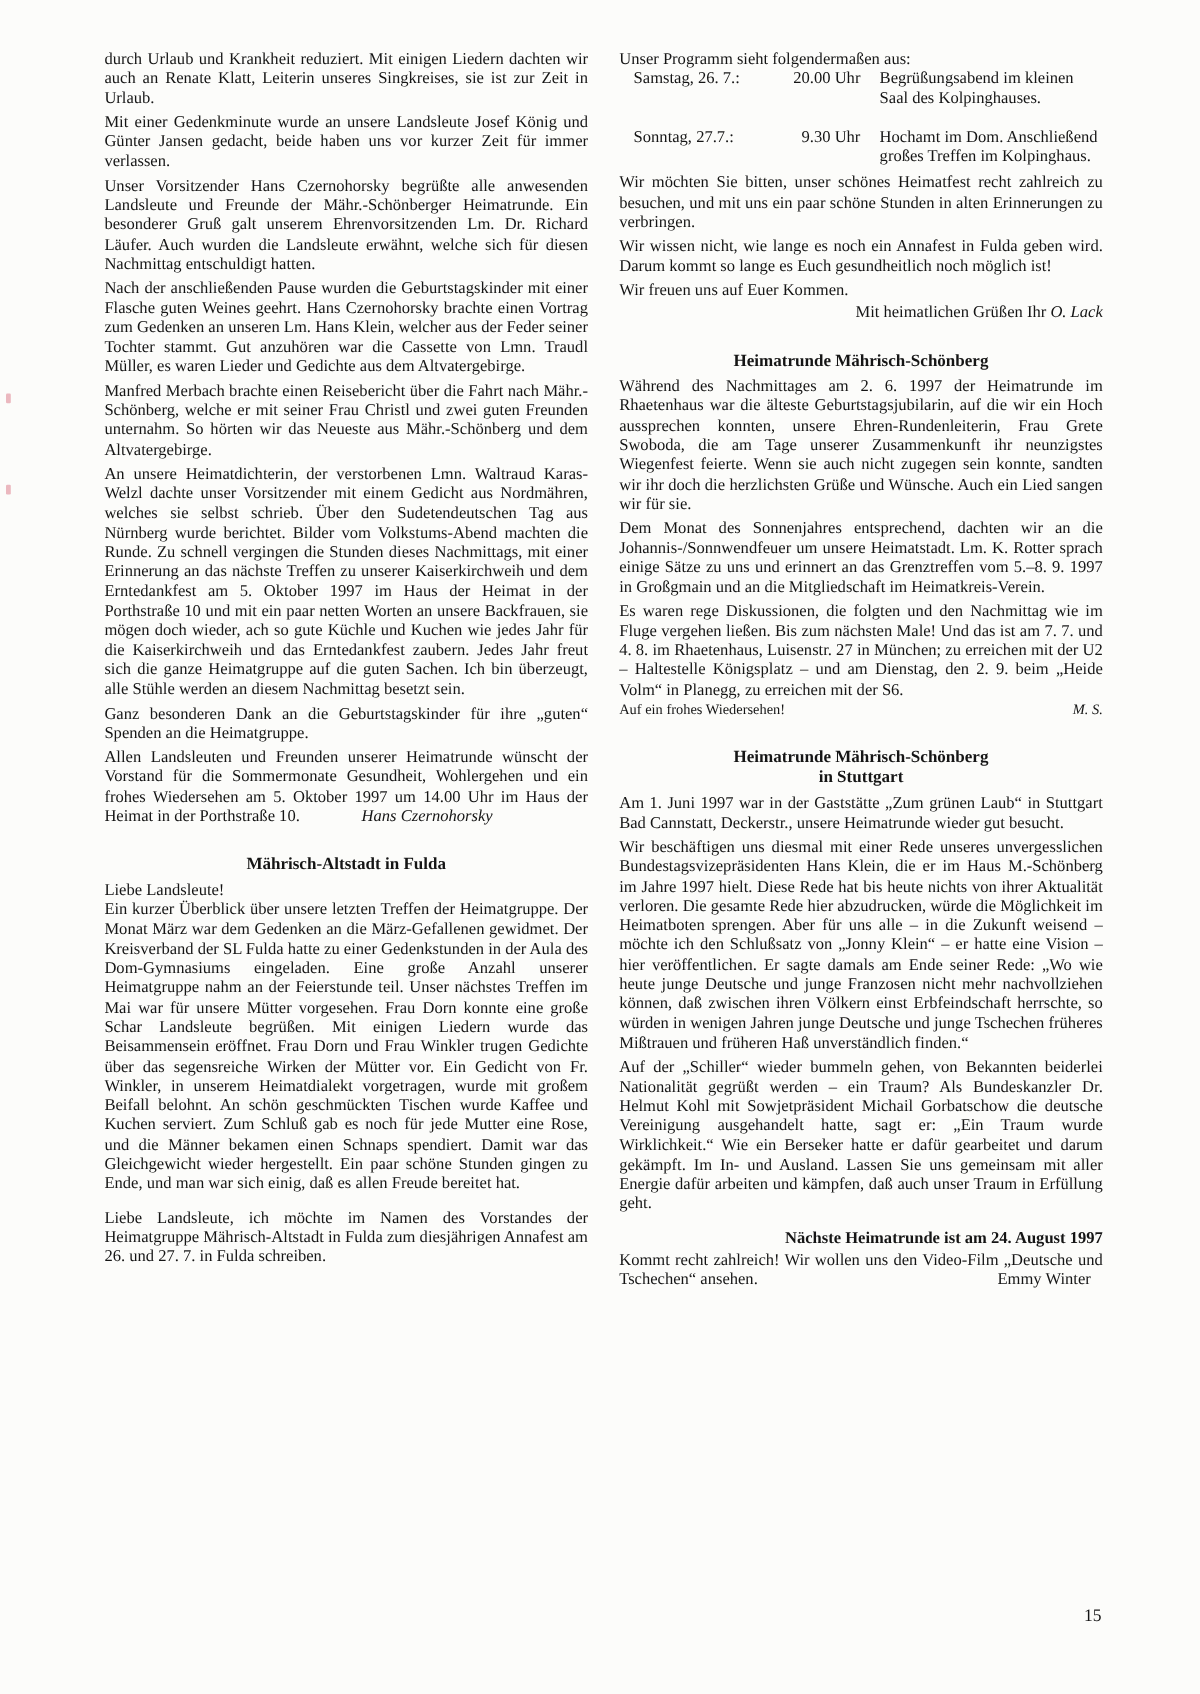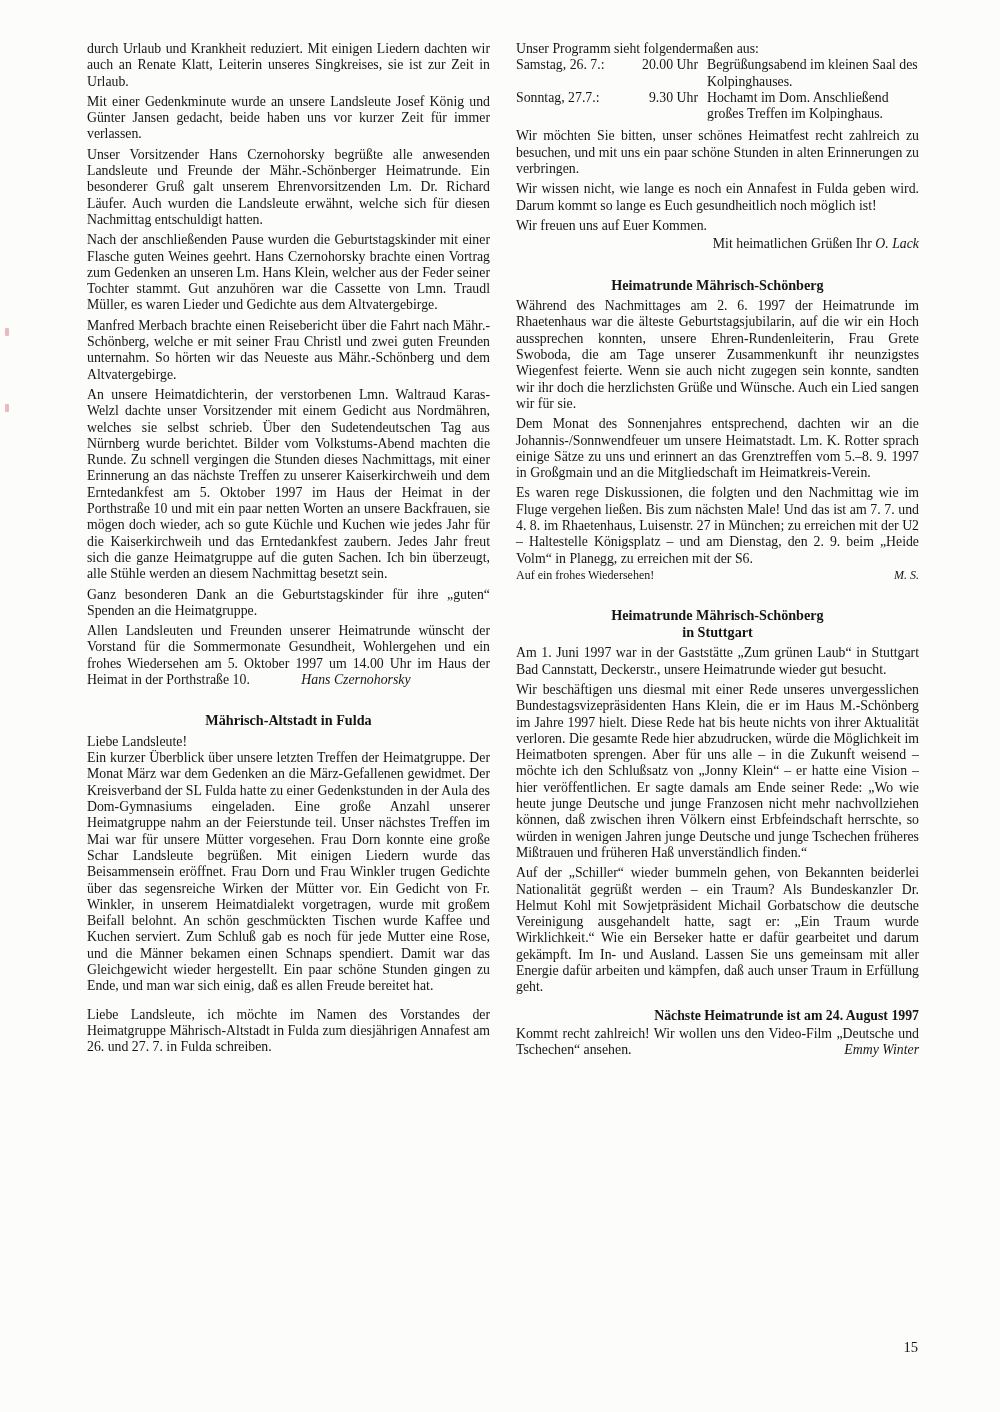--- a/index.html
+++ b/index.html
@@ -23,27 +23,28 @@
     margin:24px 0 5px 0;
   }
   .sig{font-style:italic;}
   .sig-inline{font-style:italic;margin-left:48px;}
   .closing-right{text-align:right;font-size:13.8px;line-height:16.3px;margin:2px 0 0 0;}
   .line-between{display:flex;justify-content:space-between;font-size:12px;line-height:16.3px;margin:0 0 4px 0;}
   .program{
     display:grid;grid-template-columns:99px 74px 1fr;
     column-gap:9px;row-gap:0;
     font-size:13.8px;line-height:16.3px;
-    margin:0 0 6px 0;
+    margin:0 0 6px 12px;
+    gap:16px;
   }
   .prog-time{text-align:right;white-space:nowrap;}
   .prog-desc{text-align:left;}
   .bold-line{font-weight:bold;font-size:13.8px;line-height:16.3px;margin:12px 0 2px 0;text-align:right;}
   .has-end-sig{position:relative;}
-  .end-sig{position:absolute;right:0;bottom:0;font-style:italic;}
+  .end-sig{position:absolute;right:10px;bottom:0;}
   .page-num{position:absolute;top:1339px;right:82px;font-size:14.6px;}
   .artifact{position:absolute;background:#e5a2ab;opacity:.75;border-radius:1px;}
   .a1{left:5px;top:328px;width:4px;height:8px;}
   .a2{left:5px;top:404px;width:4px;height:8px;}
 </style>
 </head>
 <body>
 
 <div class="page">
 

